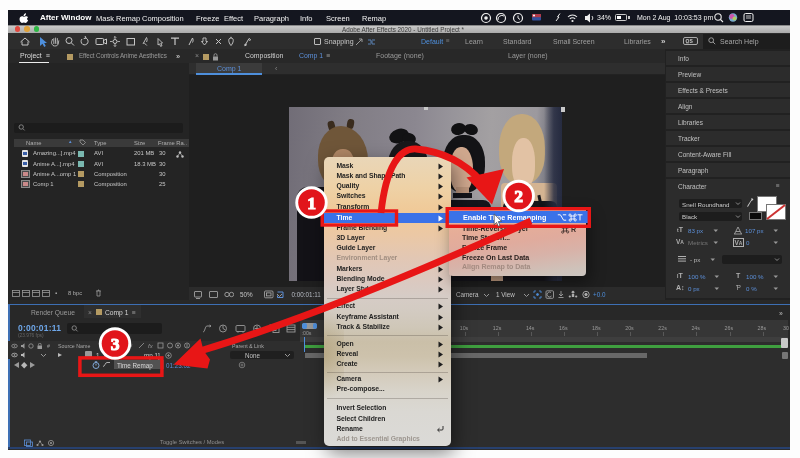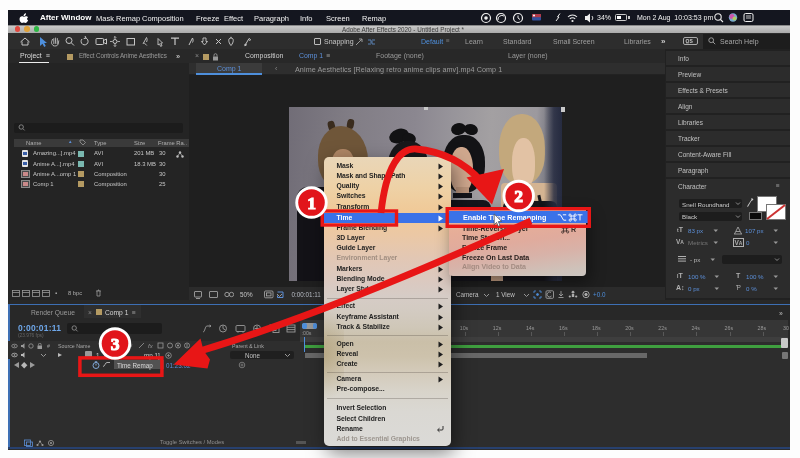--- a/index.html
+++ b/index.html
@@ -219,21 +219,20 @@
     </svg>
   <div class="t" style="left:245px;top:52px;color:#d0d0d0;font-size:6.9px;">Composition</div>
   <div class="t" style="left:299px;top:52px;color:#5c8fd8;font-size:6.9px;">Comp 1</div>
   <div class="t" style="left:326px;top:52px;color:#999;font-size:6.9px;">≡</div>
   <div class="t" style="left:376px;top:52px;color:#9a9a9a;font-size:7px;">Footage (none)</div>
   <div class="t" style="left:508px;top:52px;color:#9a9a9a;font-size:7px;">Layer (none)</div>
   <div style="left:189px;top:63px;width:476px;height:11px;background:#2e2e2e;"></div>
   <div style="left:196px;top:63px;width:66px;height:11px;background:#3b3b3b;"></div>
   <div class="t" style="left:217px;top:65px;color:#5c8fd8;font-size:7px;">Comp 1</div>
   <div class="t" style="left:275px;top:64.5px;color:#888;font-size:7px;">‹</div>
-  <div class="t" style="left:295px;top:65px;color:#9a9a9a;font-size:7.2px;letter-spacing:0.08px;">Anime Aesthetics [Relaxing retro anime clips amv].mp4 Comp 1</div>
   <div style="left:196px;top:73px;width:66px;height:1.5px;background:#4e8fdc;"></div>
   <div style="left:189px;top:74.5px;width:476px;height:212.5px;background:#1f1f1f;"></div>
 
   <div id="photo" style="left:289px;top:107px;width:273px;height:174px;overflow:hidden;background:#8a868c;">
     <div style="left:0;top:0;width:273px;height:174px;background:linear-gradient(93deg,#716d77 0%,#817d85 22%,#8b8790 45%,#97949a 58%,#a3a0a2 72%,#9c999e 88%,#60626e 96%,#3a3e52 100%);"></div>
     <div style="left:0px;top:60px;width:273px;height:114px;background:radial-gradient(ellipse 115px 80px at 52% 108%,rgba(243,162,88,0.95),rgba(238,160,100,0.45) 60%,rgba(238,160,100,0) 100%);"></div>
 
     <div style="left:39px;top:14px;width:7px;height:10px;background:#3a2c1e;border-radius:40%;transform:rotate(-15deg);"></div>
     <div style="left:58px;top:12px;width:7px;height:10px;background:#3a2c1e;border-radius:40%;transform:rotate(10deg);"></div>
     <div style="left:29px;top:19px;width:50px;height:64px;background:#6f5639;border-radius:46% 54% 44% 46%;"></div>
@@ -805,21 +804,21 @@
             <rect x="2.6" y="2.6" width="3" height="3"></rect>
             <path d="M2.6 2.6 V1.7 A1.1 1.1 0 1 0 1.5 2.8 L2.6 2.6z M5.6 2.6 V1.7 A1.1 1.1 0 1 1 6.7 2.8 L5.6 2.6z M2.6 5.6 H1.7 A1.1 1.1 0 1 0 2.8 6.7 L2.6 5.6z M5.6 5.6 V6.5 A1.1 1.1 0 1 0 6.7 5.4 L5.6 5.6z"></path>
           </g>
           <path d="M20.5 1.8 h5 M23 1.8 V7.4" stroke="#fff" stroke-width="0.95" fill="none"></path>
         </svg>
       </div>
       <div class="t" style="position: absolute; left: 462px; top: 224.7px; color: rgb(42, 33, 31); font-size: 7.1px; font-weight: 700; letter-spacing: -0.05px;">Time-Reverse Layer</div>
       <div class="t" style="position: absolute; left: 462px; top: 234.2px; color: rgb(42, 33, 31); font-size: 7.1px; font-weight: 700; letter-spacing: -0.05px;">Time Stretch...</div>
       <div class="t" style="position: absolute; left: 462px; top: 243.8px; color: rgb(42, 33, 31); font-size: 7.1px; font-weight: 700; letter-spacing: -0.05px;">Freeze Frame</div>
       <div class="t" style="position: absolute; left: 462px; top: 253.5px; color: rgb(42, 33, 31); font-size: 7.1px; font-weight: 700; letter-spacing: -0.05px;">Freeze On Last Data</div>
-      <div class="t" style="position: absolute; left: 462px; top: 263.2px; color: rgba(130, 110, 100, 0.6); font-size: 7.1px; font-weight: 700; letter-spacing: -0.05px;">Align Video to Data</div>
+      <div class="t" style="position: absolute; left: 462px; top: 263.2px; color: rgba(130, 110, 100, 0.6); font-size: 7.1px; font-weight: 700; letter-spacing: -0.05px;">Align Remap to Data</div>
       <div style="position: absolute; left: 561px; top: 225.3px; width: 22px; height: 9px;">
         <svg width="22" height="9" viewBox="0 0 22 9">
           <g stroke="#3a2b28" stroke-width="0.8" fill="none" transform="translate(0,0.4)">
             <rect x="2.6" y="2.6" width="3" height="3"></rect>
             <path d="M2.6 2.6 V1.7 A1.1 1.1 0 1 0 1.5 2.8 L2.6 2.6z M5.6 2.6 V1.7 A1.1 1.1 0 1 1 6.7 2.8 L5.6 2.6z M2.6 5.6 H1.7 A1.1 1.1 0 1 0 2.8 6.7 L2.6 5.6z M5.6 5.6 V6.5 A1.1 1.1 0 1 0 6.7 5.4 L5.6 5.6z"></path>
           </g>
           <text x="10" y="7.2" font-size="7" font-weight="bold" fill="#3a2b28" font-family="Liberation Sans">R</text>
         </svg>
       </div>
     </div>

